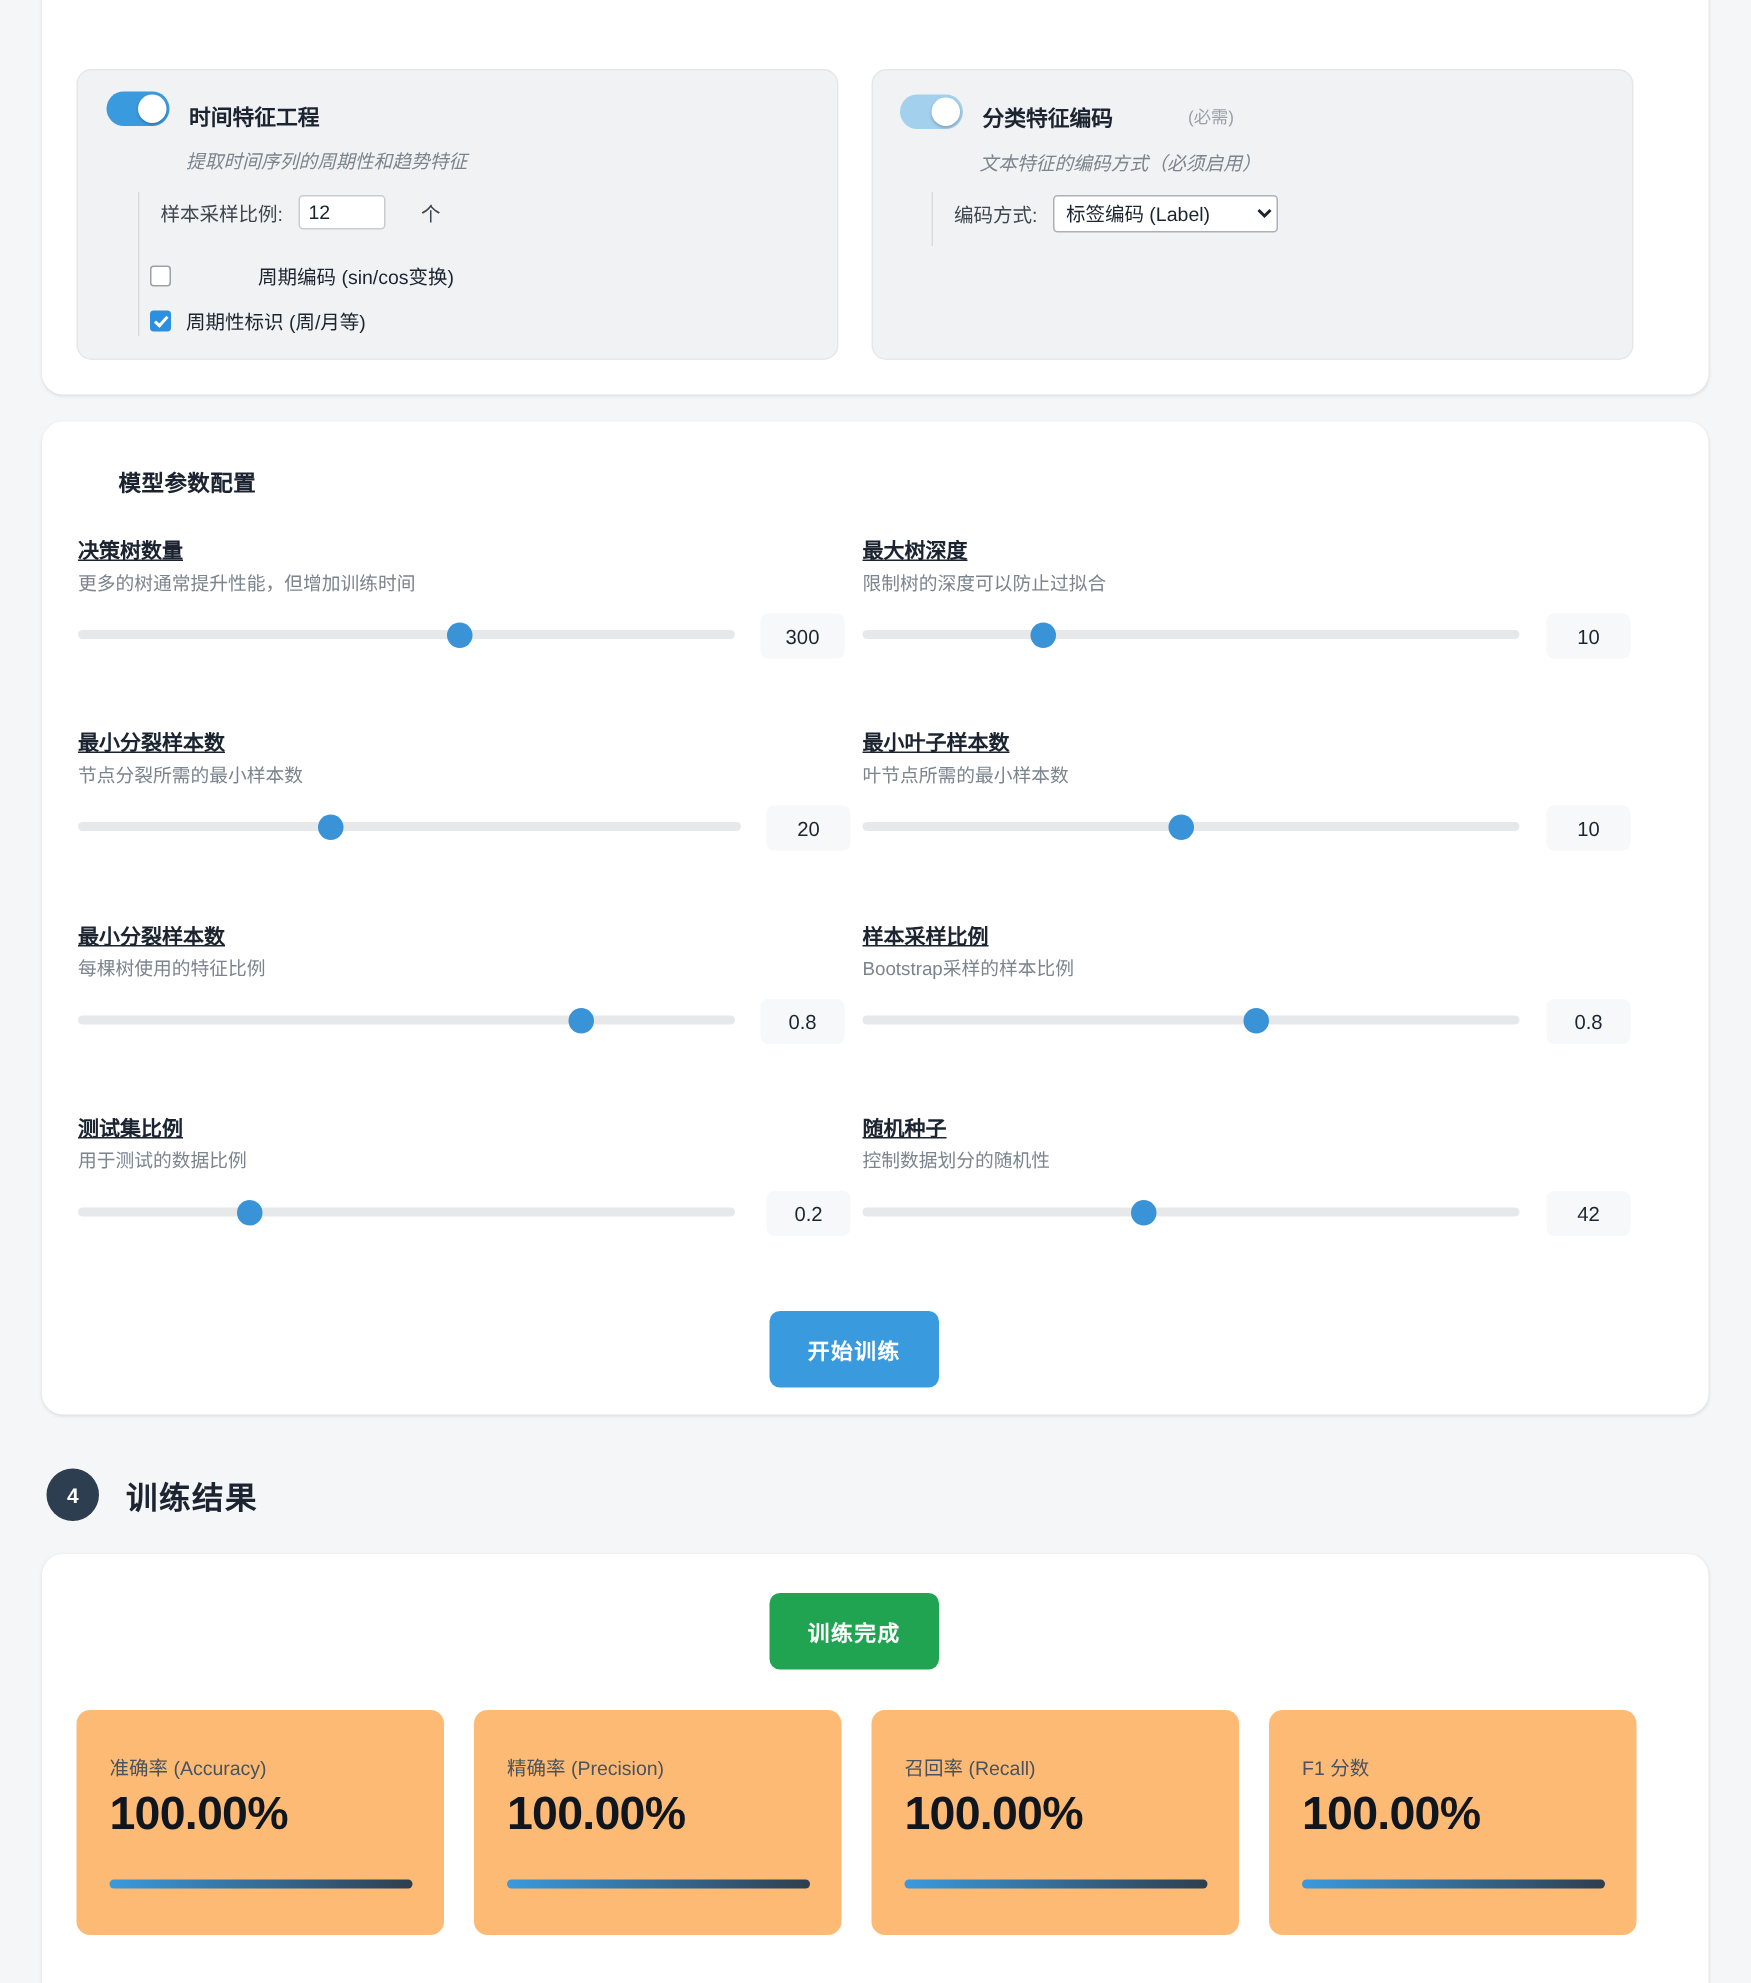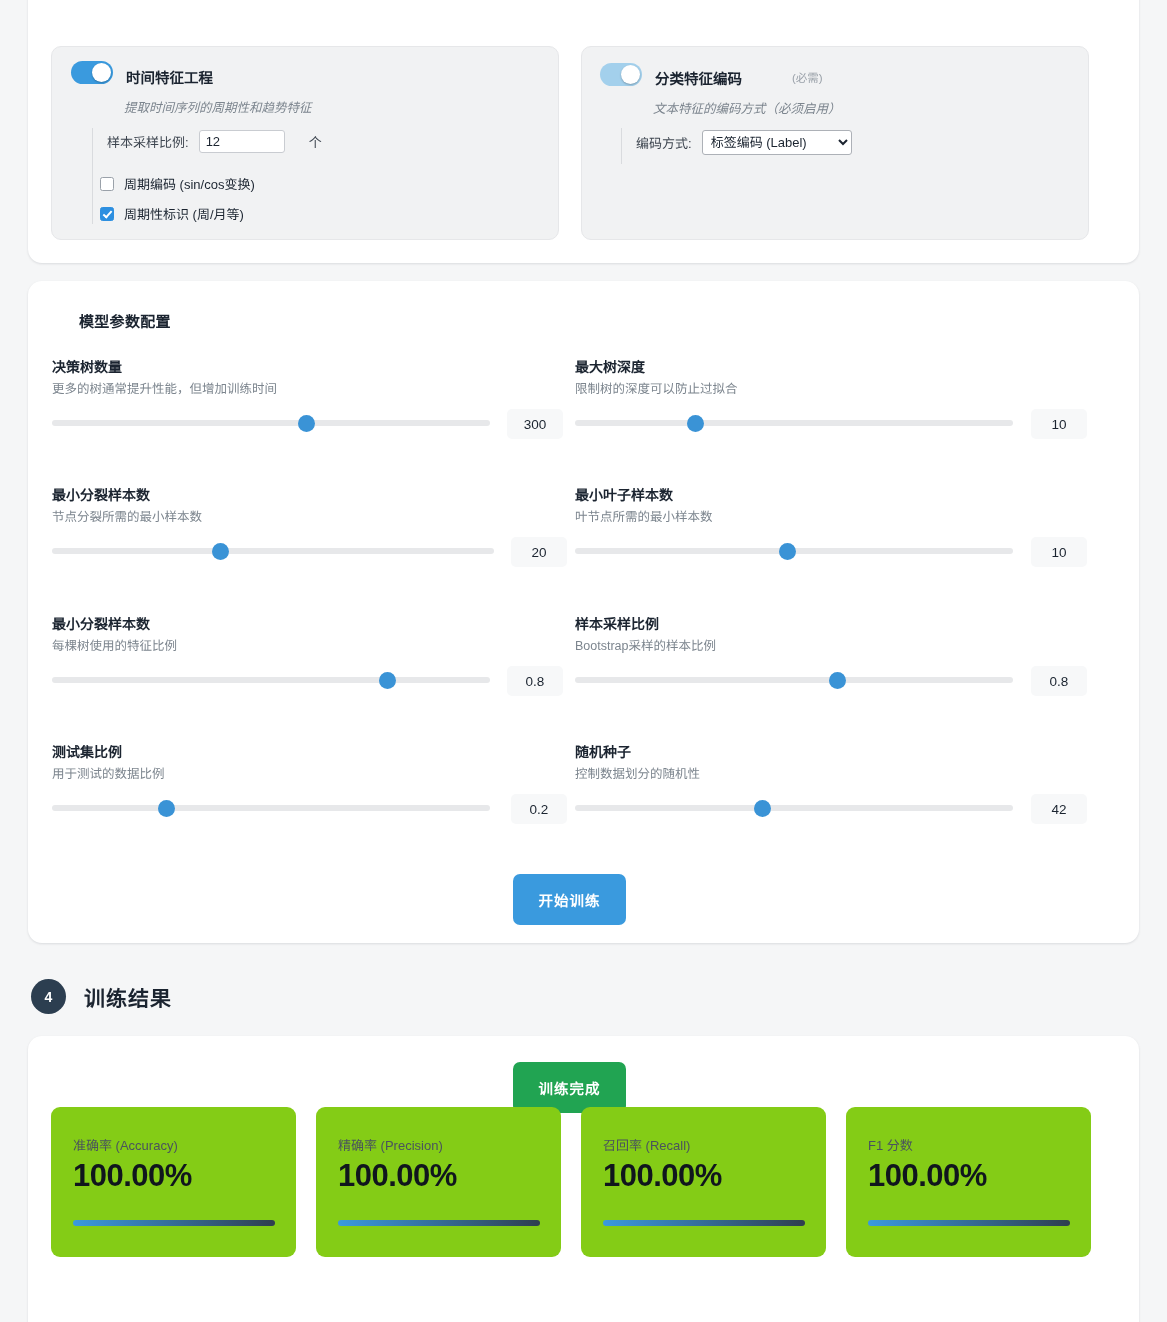--- a/index.html
+++ b/index.html
@@ -76,21 +76,21 @@
     position:absolute;
     display:flex;
     align-items:center;
   }
   .inline-label{
     font-size:13px;
     color:#3e4650;
     margin-right:10px;
   }
   .num-input{
-    width:86px;
+    width:58px;
     height:23px;
     border:1px solid #c9ccd1;
     border-radius:3px;
     background:#fff;
     font-size:13px;
     font-family:inherit;
     color:#1b2430;
     padding:0 6px;
     box-sizing:border-box;
   }
@@ -154,20 +154,21 @@
   #mp-title{ left:79px; top:310px; }
 
   .param{ position:absolute; }
   .param-name{
     font-size:14px;
     font-weight:bold;
     color:#1b2430;
     position:absolute;
     top:0;left:0;
     white-space:nowrap;
+    text-decoration:underline;
   }
   .param-desc{
     font-size:12.5px;
     color:#7c858e;
     position:absolute;
     top:22px;left:0;
     white-space:nowrap;
   }
   .slider-wrap{ position:absolute; top:59px; left:0; }
   .track{
@@ -240,23 +241,23 @@
     background:#21a452;
     border:none;border-radius:7px;
     color:#fff;
     font-size:14.5px;
     font-weight:bold;
     font-family:inherit;
     letter-spacing:1px;
   }
   .metric{
     position:absolute;
-    top:1107px;
+    top:1140px;
     width:245px;height:150px;
-    background:#84cc16;
+    background:#fdba74;
     border-radius:9px;
   }
   .metric-label{
     position:absolute;
     left:22px;top:28px;
     font-size:13px;
     color:#4a535d;
     white-space:nowrap;
   }
   .metric-value{
@@ -291,21 +292,21 @@
 <div class="panel-desc" style="left:124px;top:97px;">提取时间序列的周期性和趋势特征</div>
 
 <div class="vrule" style="left:92px;top:128px;height:96px;"></div>
 
 <div class="inline-row" style="left:107px;top:130px;">
   <span class="inline-label">样本采样比例:</span>
   <input class="num-input" type="text" value="12" style="">
   <span class="unit">个</span>
 </div>
 
-<div class="chk-row" style="left:100px;top:174px;">
+<div class="chk-row" style="left:100px;top:174px;gap:48px;">
   <span class="chk"></span>
   <span class="chk-label">周期编码 (sin/cos变换)</span>
 </div>
 <div class="chk-row" style="left:100px;top:204px;">
   <span class="chk checked"></span>
   <span class="chk-label">周期性标识 (周/月等)</span>
 </div>
 
 <div class="panel" id="panel-cat"></div>
 

